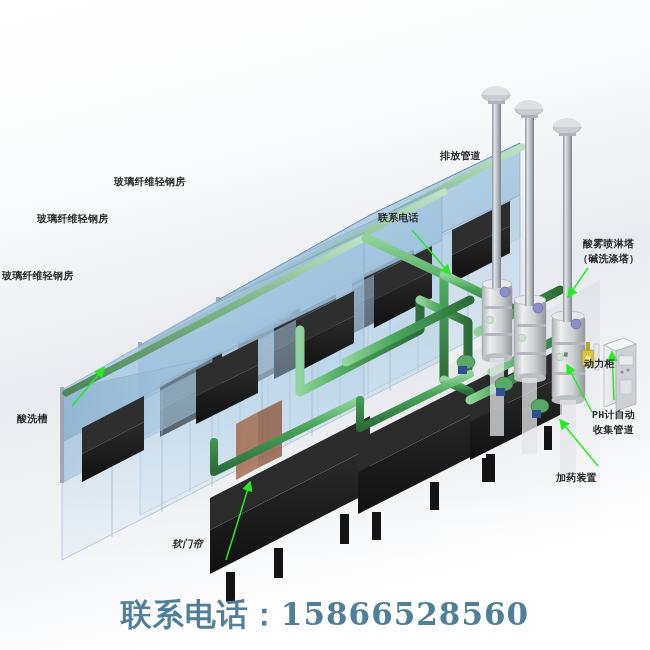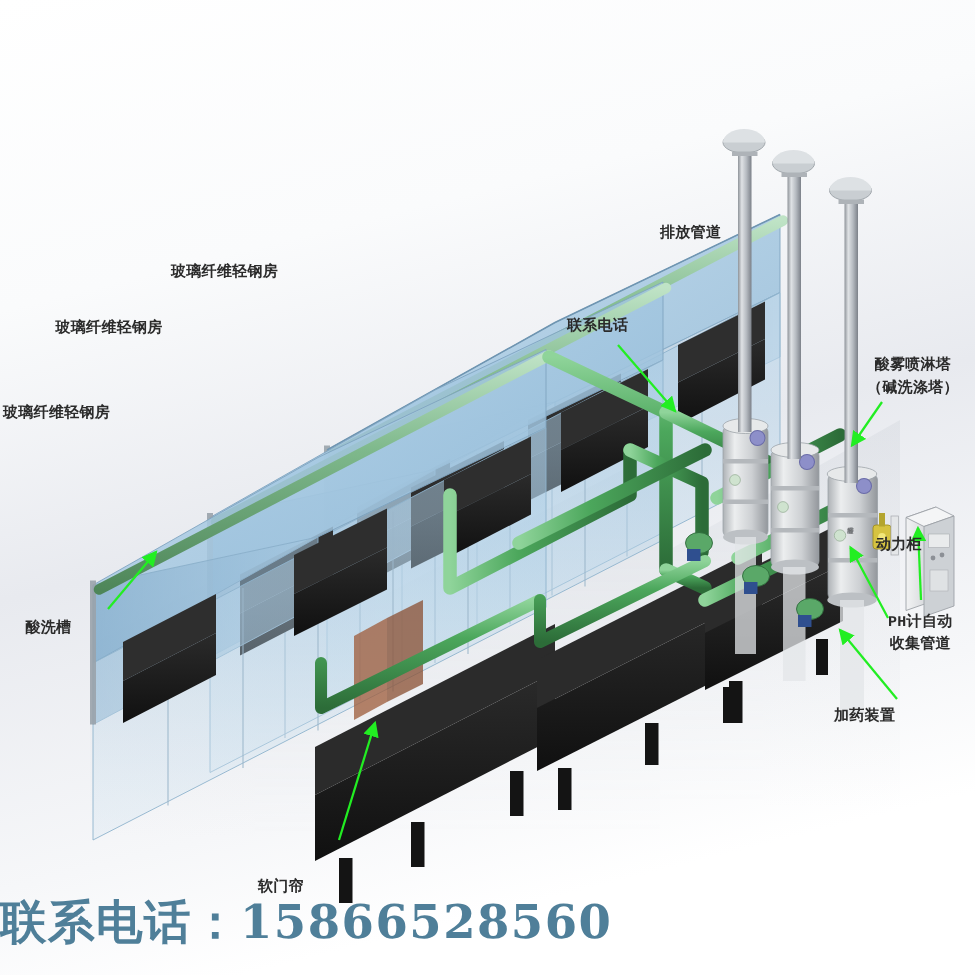--- a/index.html
+++ b/index.html
@@ -5,21 +5,21 @@
   html,body{margin:0;padding:0;background:#fff;}
   body{width:650px;height:650px;overflow:hidden;
        font-family:"DejaVu Sans","Liberation Sans",sans-serif;}
   #stage{position:relative;width:650px;height:650px;
          background:linear-gradient(175deg,#ffffff 0%,#fdfdfe 18%,#f2f3f6 42%,#e9ebf0 62%,#f4f5f7 80%,#ffffff 100%);
          overflow:hidden;}
   #scene{position:absolute;inset:0;}
   .lbl{position:absolute;color:#2b2b2b;font-weight:700;font-size:10px;
        line-height:15px;letter-spacing:.2px;white-space:nowrap;}
   .lbl.ctr{text-align:center;}
-  .phone{position:absolute;left:0;right:0;bottom:14px;text-align:left;
+  .phone{position:absolute;left:0;right:0;bottom:14px;text-align:center;
          font-family:"DejaVu Serif","Liberation Serif",serif;
          font-weight:700;font-size:31px;color:#4f7f99;letter-spacing:1px;}
   .wm{position:absolute;left:232px;top:232px;width:230px;height:190px;
       pointer-events:none;opacity:.62;}
   .wm-t1{position:absolute;left:0;right:0;top:128px;text-align:center;
          font-size:33px;font-weight:700;color:#2a3fa0;letter-spacing:10px;
          opacity:.78;font-family:"DejaVu Sans","Liberation Sans",sans-serif;}
   .wm-t2{position:absolute;left:0;right:0;top:166px;text-align:center;
          font-size:12.5px;font-weight:700;color:#3a4fae;letter-spacing:3.4px;
          opacity:.62;}
@@ -312,21 +312,21 @@
         <line x1="614" y1="400" x2="612" y2="352" marker-end="url(#arw)"></line>
       </g>
   </svg>
 
 
   <div id="labels">
       <div class="lbl" style="left: 2px; top: 268px;">玻璃纤维轻钢房</div>
       <div class="lbl" style="left: 37px; top: 211px;">玻璃纤维轻钢房</div>
       <div class="lbl" style="left: 114px; top: 174px;">玻璃纤维轻钢房</div>
       <div class="lbl" style="left: 17px; top: 411px; font-family: Liberation Serif, serif;">酸洗槽</div>
-      <div class="lbl" style="left: 172px; top: 584px;">软门帘</div>
+      <div class="lbl" style="left: 172px; top: 536px; font-style: italic;">软门帘</div>
       <div class="lbl" style="left: 378px; top: 210px;">联系电话</div>
       <div class="lbl" style="left: 440px; top: 148px;">排放管道</div>
       <div class="lbl" style="left: 584px; top: 320px; margin-top: 36px;">动力柜</div>
       <div class="lbl" style="left: 556px; top: 470px;">加药装置</div>
       <div class="lbl ctr" style="left: 578px; top: 236px;">
         <div>酸雾喷淋塔</div>
         <div>（碱洗涤塔）</div>
       </div>
       <div class="lbl ctr" style="left: 592px; top: 408px; font-family: Liberation Mono, monospace;">
         <div>PH计自动</div>

